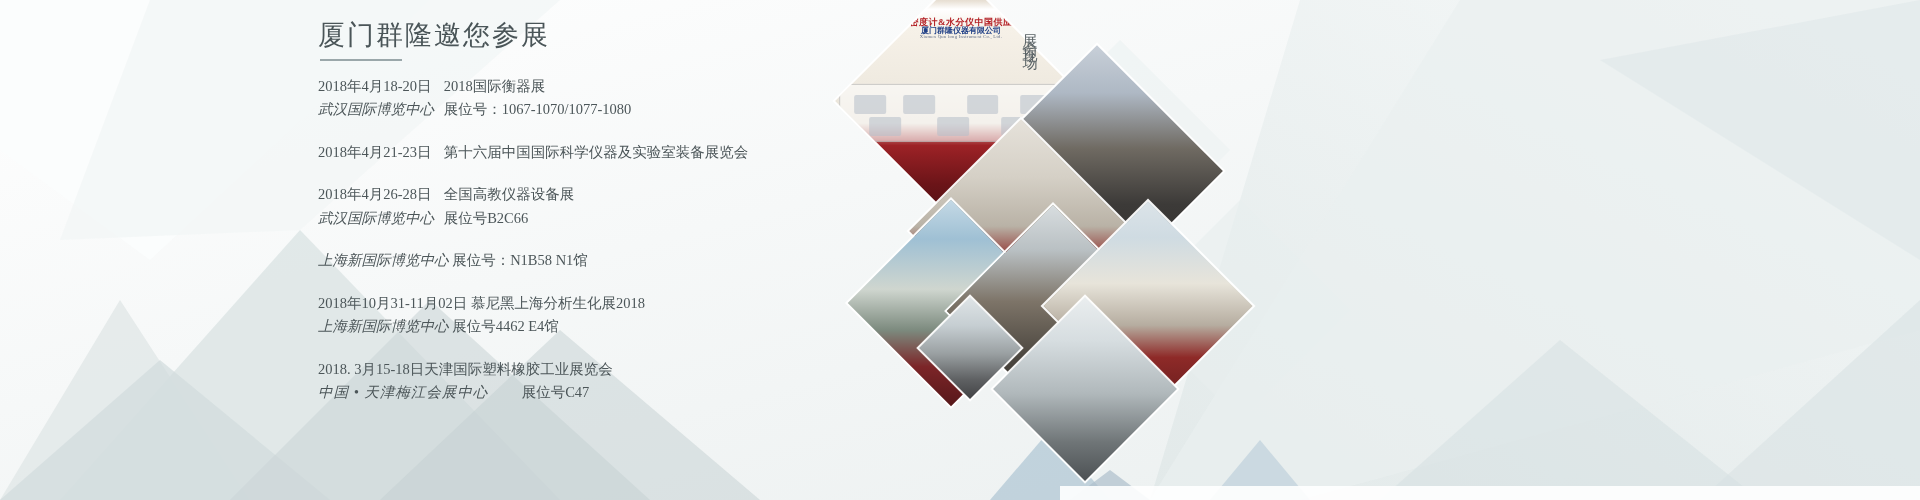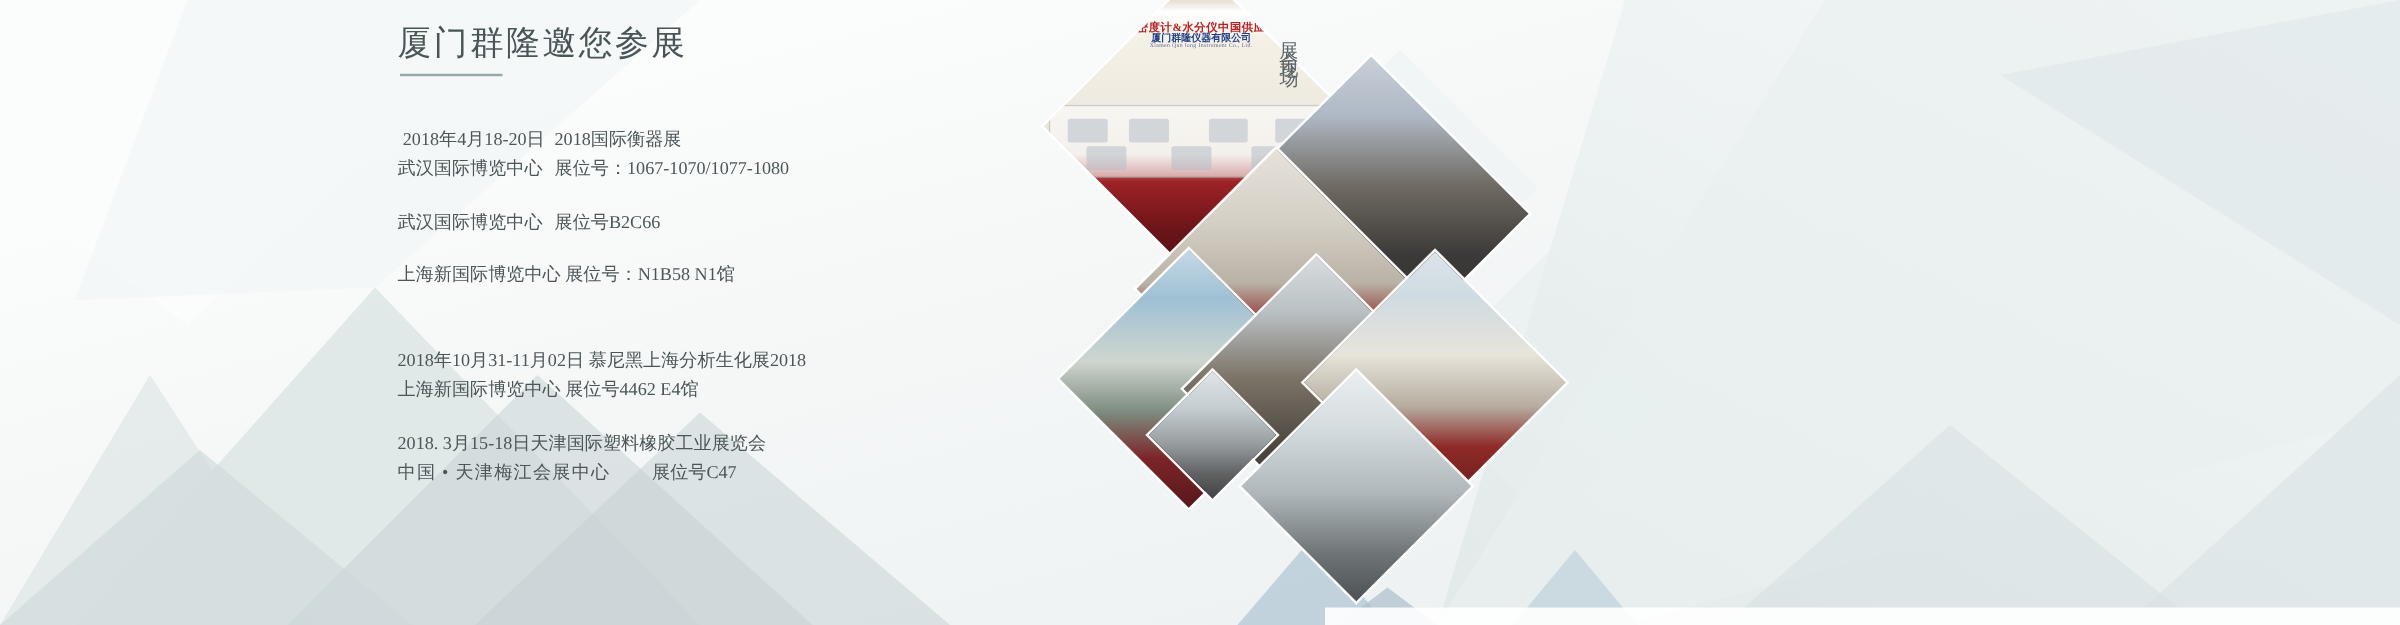--- a/index.html
+++ b/index.html
@@ -24,23 +24,23 @@
     font-weight:400;line-height:1.25;
   }
   .title-rule{
     width:82px;height:2px;background:#9aa7aa;margin:7px 0 14px 2px;
   }
   .event{margin-bottom:19px;}
   .event .row{
     font-size:14.5px;color:#4c5659;line-height:1.62;white-space:nowrap;
     font-family:"Liberation Serif","DejaVu Serif",serif;
   }
-  .event .date{display:inline-block;min-width:122px;text-align:center;}
-  .event .name{display:inline-block;margin-top:26px;}
-  .event .venue{display:inline-block;min-width:122px;}
+  .event .date{display:inline-block;min-width:122px;}
+  .event .name{display:inline-block;}
+  .event .venue{display:inline-block;min-width:122px;font-style:italic;}
   .event .booth{display:inline-block;}
   .event.compact .row{white-space:nowrap;}
   .event.compact .date{min-width:0;}
   .event.compact .venue{min-width:200px;letter-spacing:1px;}
 
   
   .collage{position:absolute;left:838px;top:-6px;width:400px;height:420px;}
   .dia{
     position:absolute;width:150px;height:150px;
     transform:rotate(45deg);overflow:hidden;
@@ -163,23 +163,31 @@
         <span class="date">2018年4月18-20日</span>
         <span class="name">2018国际衡器展</span>
       </div>
       <div class="row">
         <span class="venue">武汉国际博览中心</span>
         <span class="booth">展位号：1067-1070/1077-1080</span>
       </div>
     </div>
 
     <div class="event">
-    </div>
-
-    <div class="event">
+      <div class="row">
+        <span class="date">2018年4月21-23日</span>
+        <span class="name">第十六届中国国际科学仪器及实验室装备展览会</span>
+      </div>
+    </div>
+
+    <div class="event">
+      <div class="row">
+        <span class="date">2018年4月26-28日</span>
+        <span class="name">全国高教仪器设备展</span>
+      </div>
       <div class="row">
         <span class="venue">武汉国际博览中心</span>
         <span class="booth">展位号B2C66</span>
       </div>
     </div>
 
     <div class="event">
       <div class="row">
         <span class="venue">上海新国际博览中心</span>
         <span class="booth">展位号：N1B58  N1馆</span>

